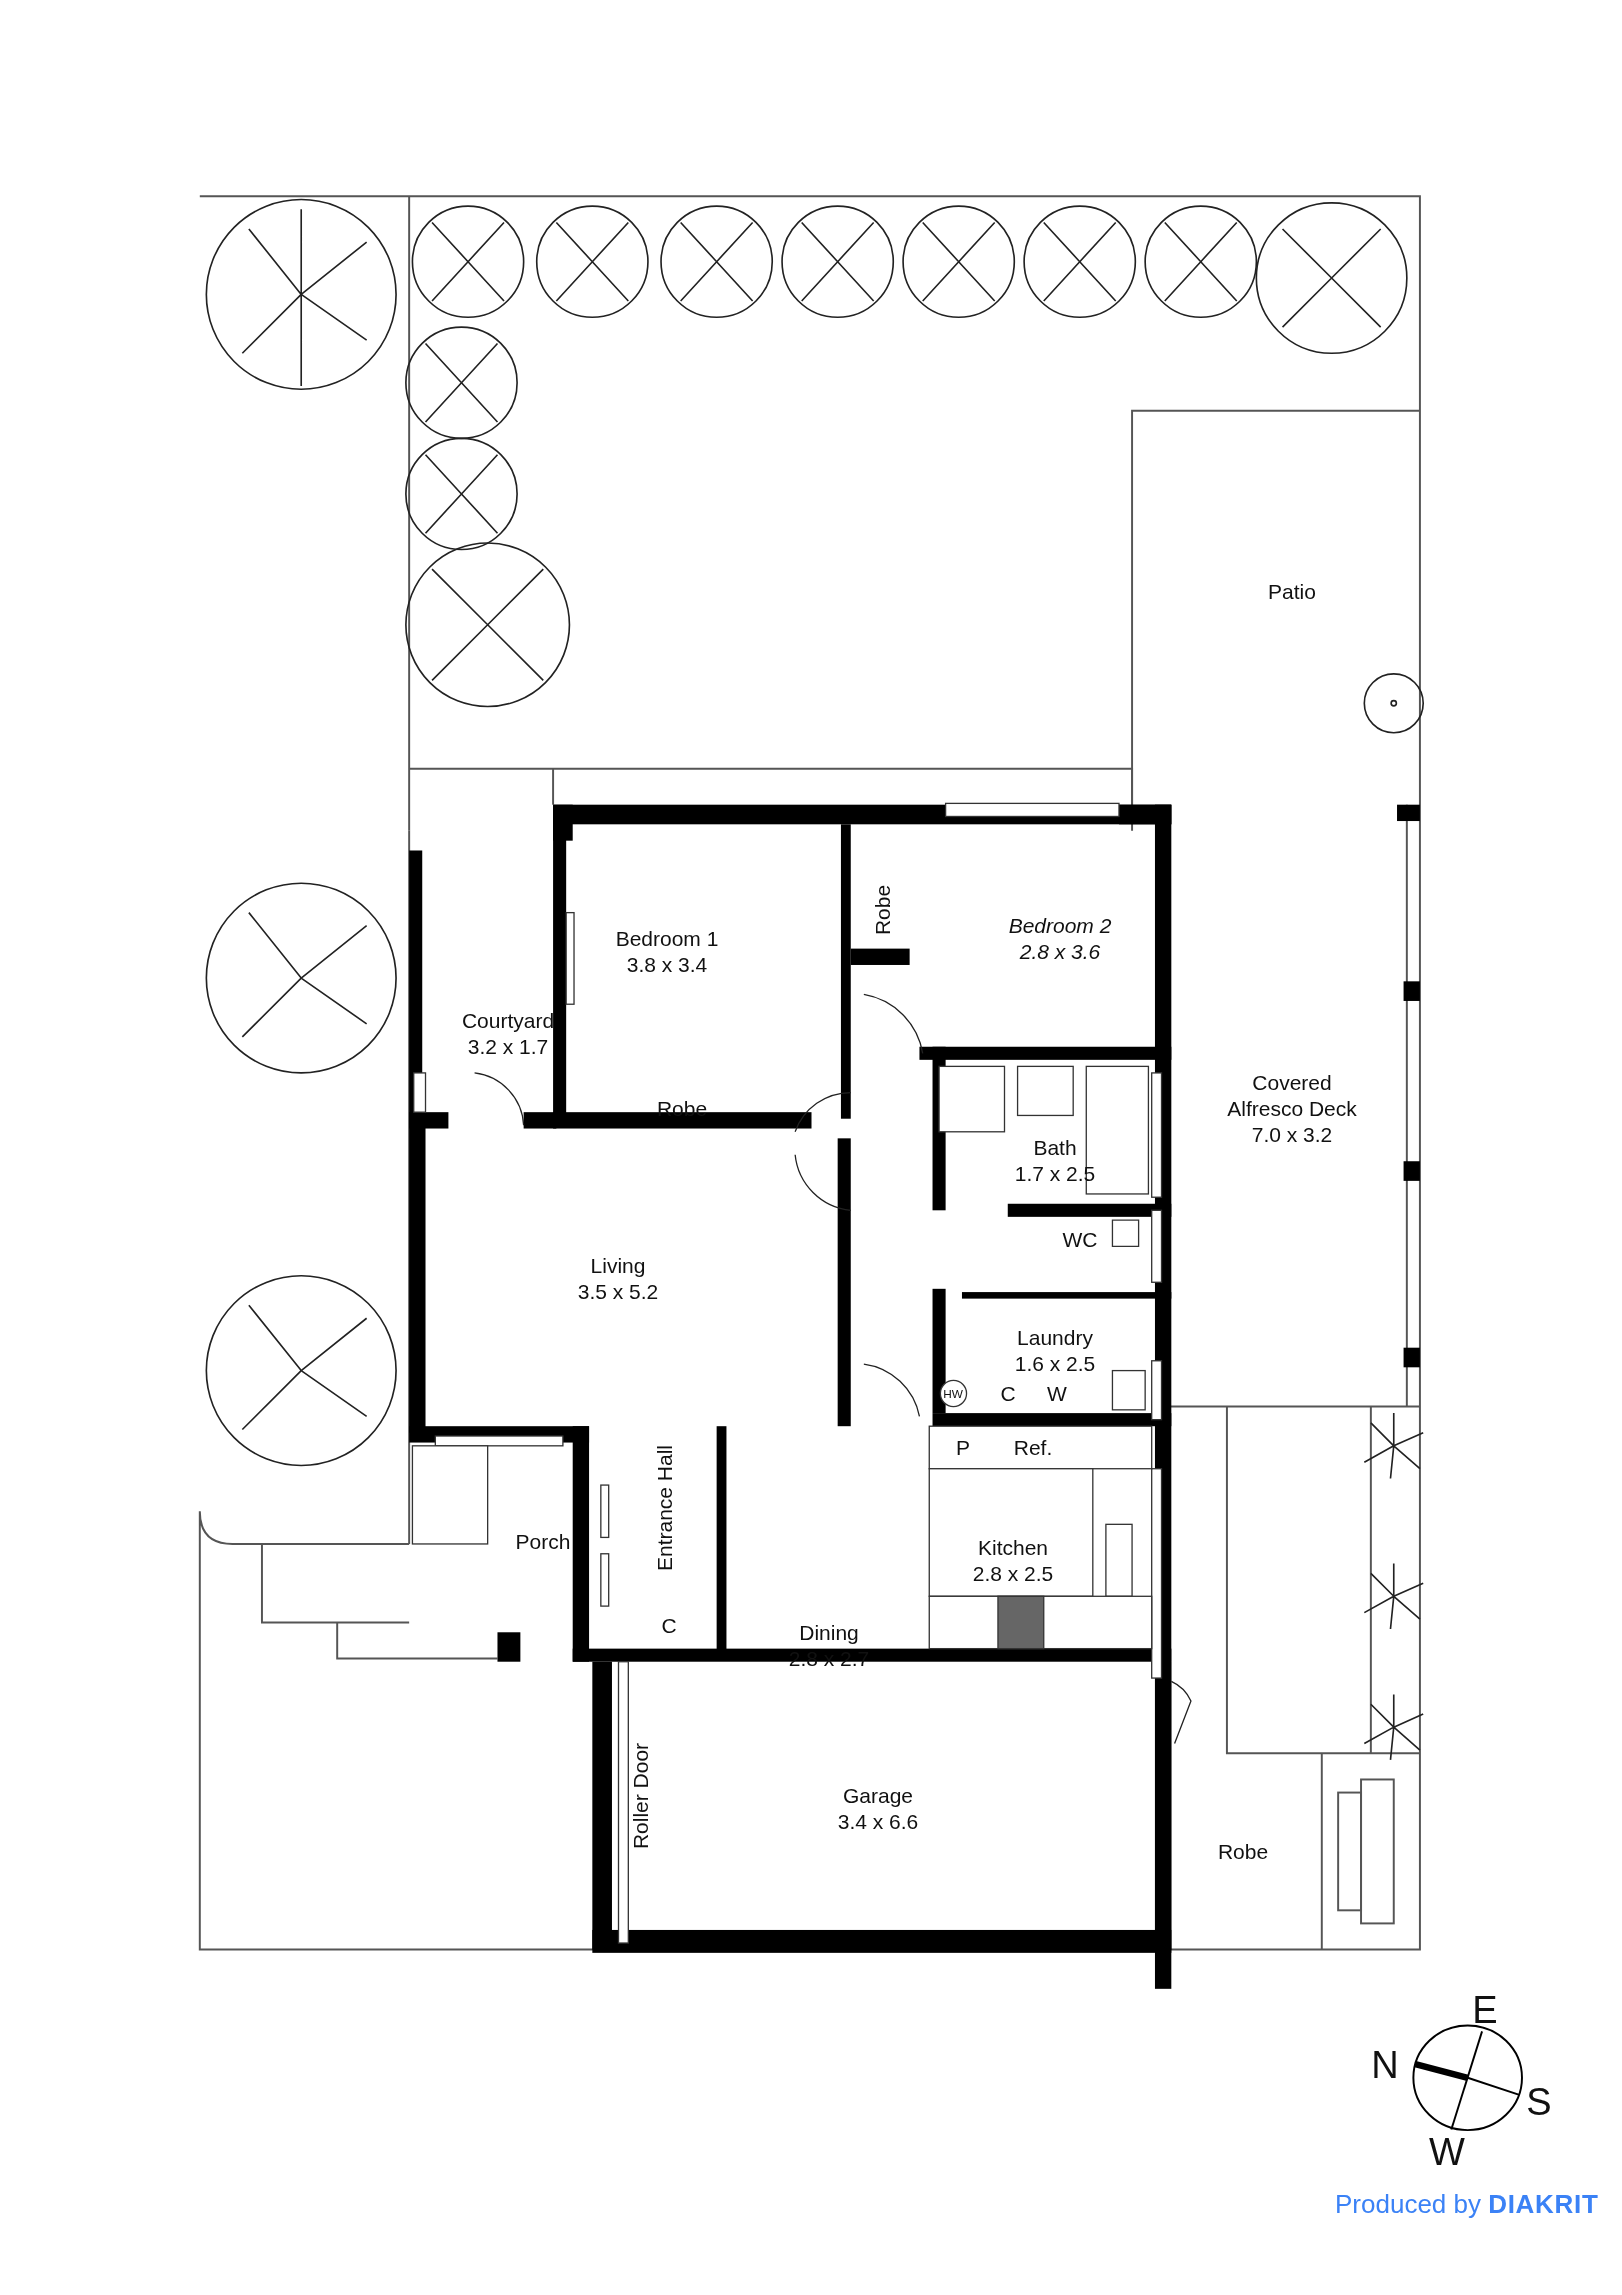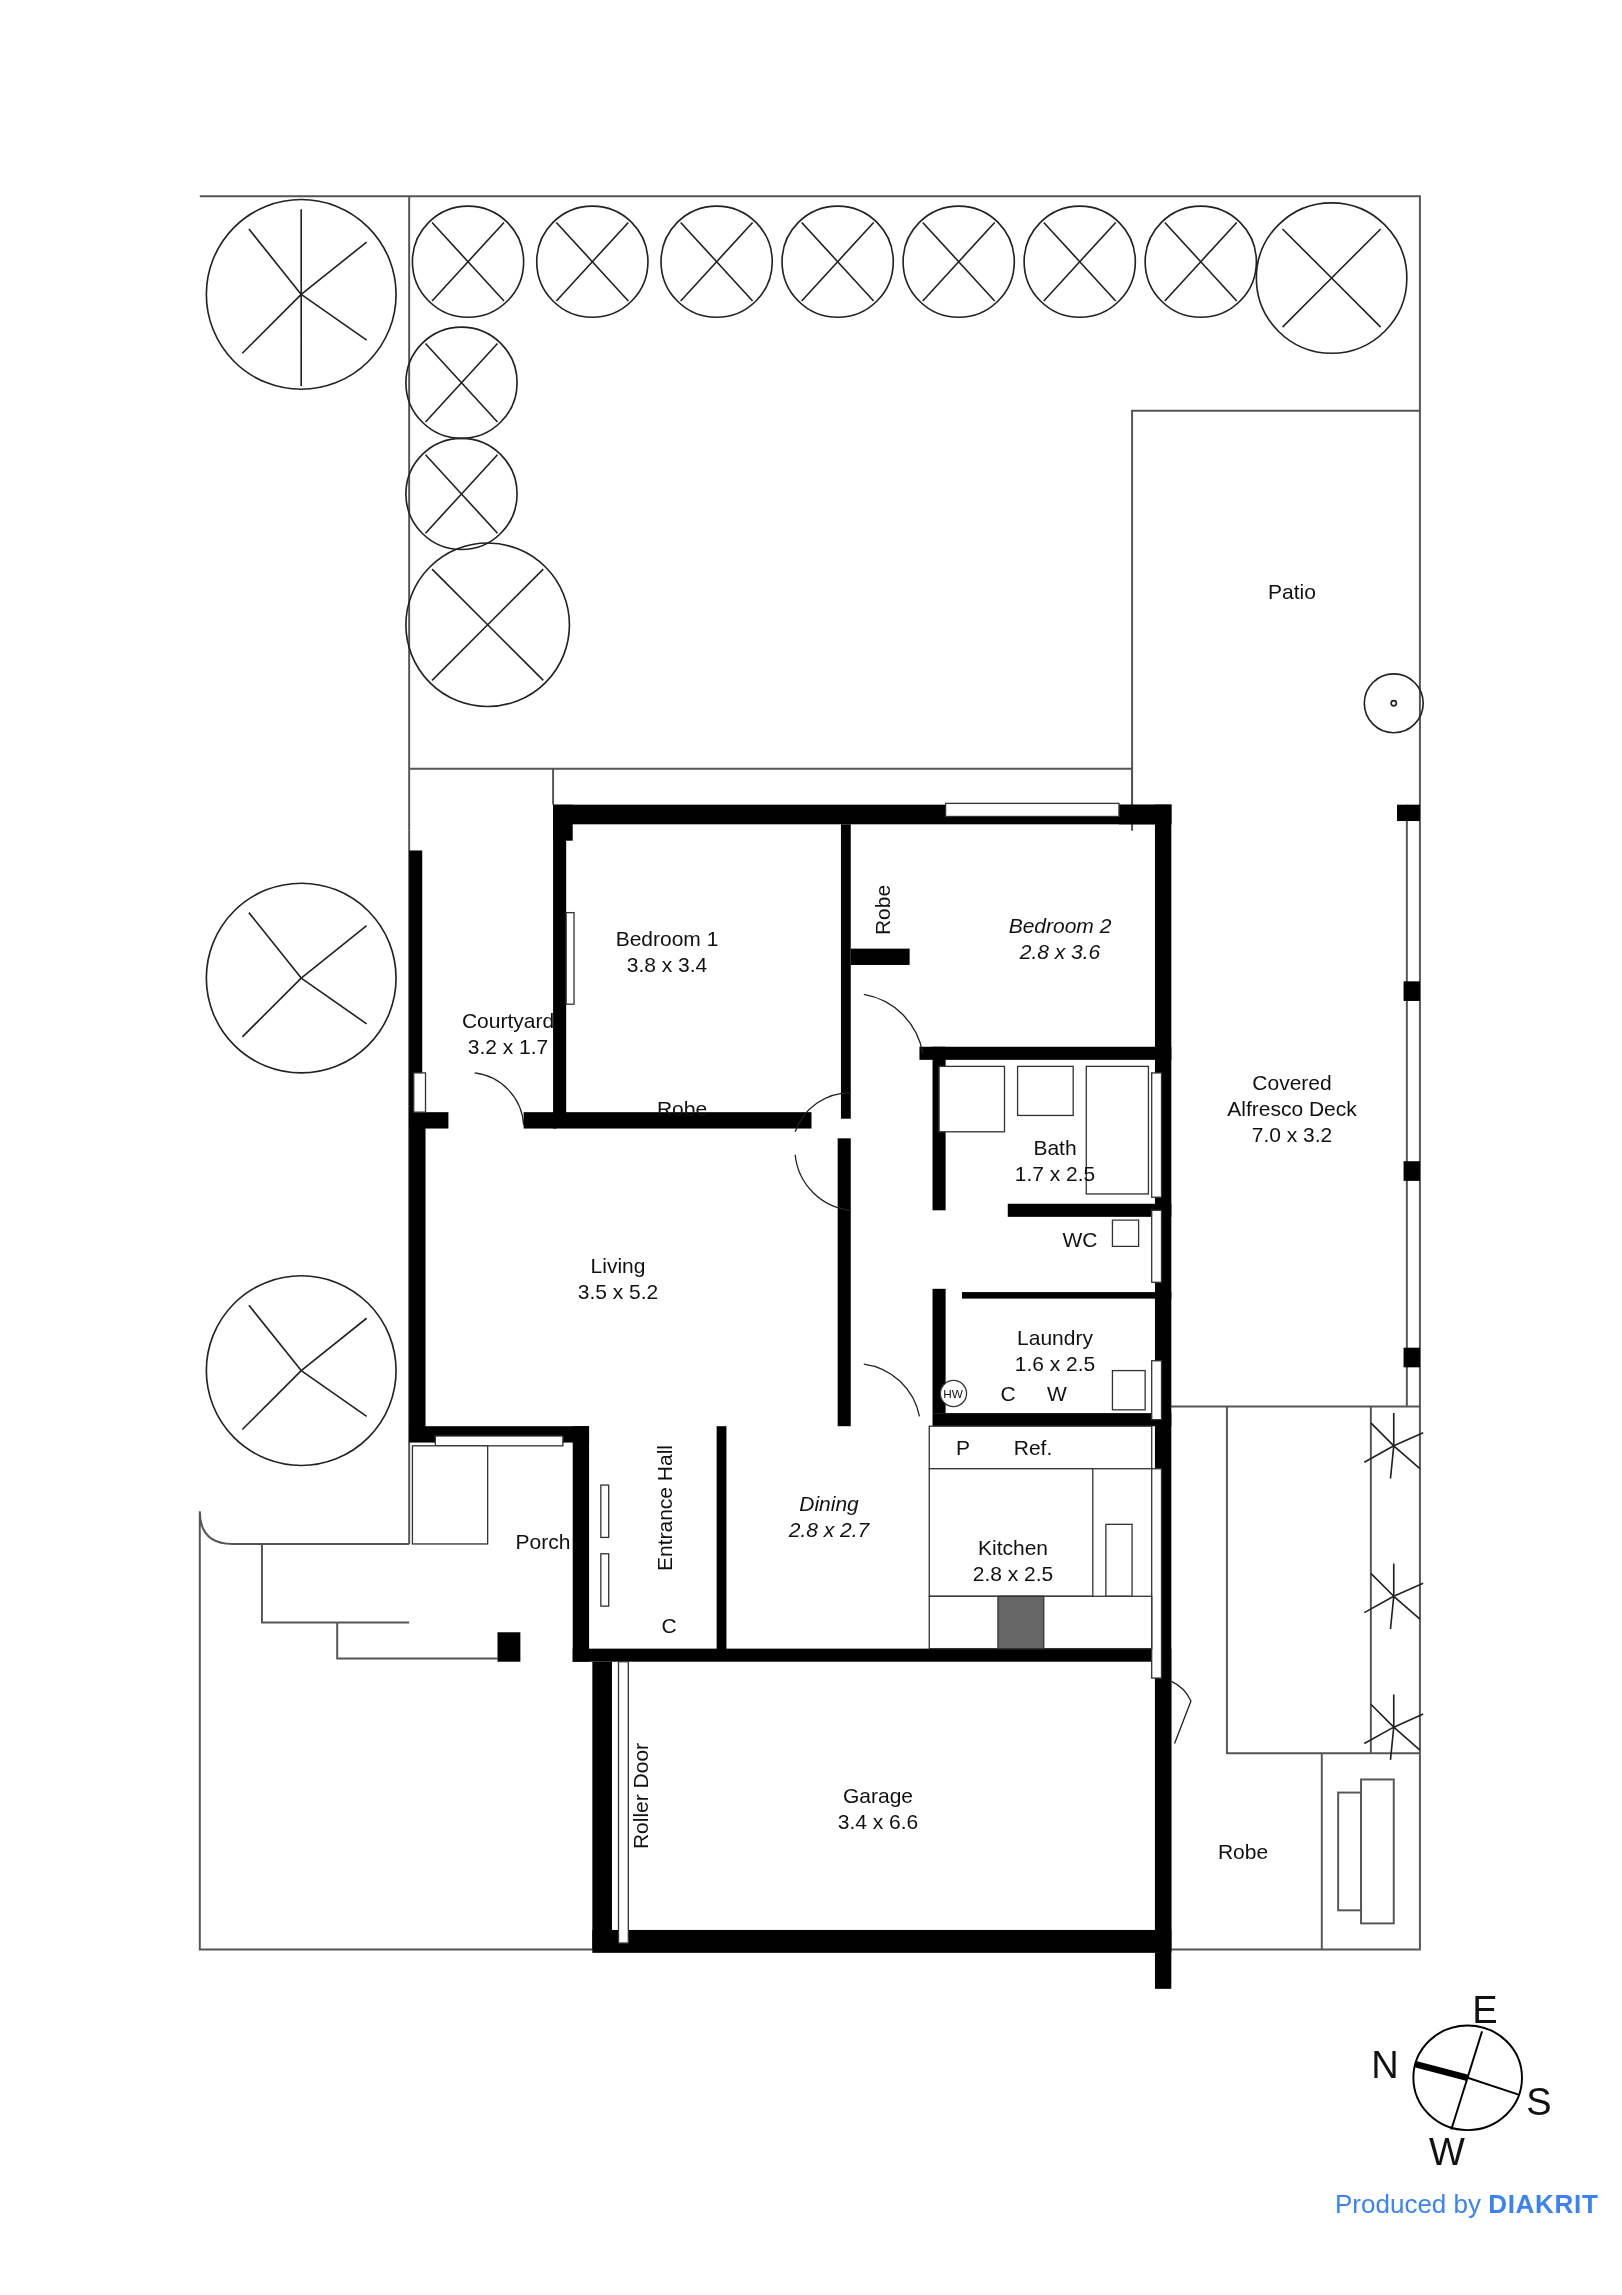--- a/index.html
+++ b/index.html
@@ -190,21 +190,21 @@
   </g>
 </svg>
 
 <div class="lbl" style="left:667px;top:952px;"><span>Bedroom 1</span><span class="dim">3.8 x 3.4</span></div>
 <div class="lbl" style="left:1060px;top:939px;font-style:italic;"><span>Bedroom 2</span><span class="dim">2.8 x 3.6</span></div>
 <div class="lbl" style="left:484px;top:1034px;margin-left:24px;"><span>Courtyard</span><span class="dim">3.2 x 1.7</span></div>
 <div class="lbl" style="left:1055px;top:1161px;"><span>Bath</span><span class="dim">1.7 x 2.5</span></div>
 <div class="lbl" style="left:1292px;top:1109px;text-align:center;"><span>Covered</span><span class="dim">Alfresco Deck</span><span class="dim">7.0 x 3.2</span></div>
 <div class="lbl" style="left:618px;top:1279px;"><span>Living</span><span class="dim">3.5 x 5.2</span></div>
 <div class="lbl" style="left:1055px;top:1351px;"><span>Laundry</span><span class="dim">1.6 x 2.5</span></div>
-<div class="lbl" style="left:829px;top:1517px;font-style:italic;"><span>Dining</span><span class="dim">2.8 x 2.7</span></div>
+<div class="lbl" style="left:829px;top:1646px;"><span>Dining</span><span class="dim">2.8 x 2.7</span></div>
 <div class="lbl" style="left:1013px;top:1561px;"><span>Kitchen</span><span class="dim">2.8 x 2.5</span></div>
 <div class="lbl" style="left:878px;top:1809px;"><span>Garage</span><span class="dim">3.4 x 6.6</span></div>
 
 <div class="lbl" style="left:1292px;top:592px;">Patio</div>
 <div class="lbl" style="left:682px;top:1109px;">Robe</div>
 <div class="vert" style="left:883px;top:910px;">Robe</div>
 <div class="lbl" style="left:1080px;top:1240px;">WC</div>
 <div class="lbl" style="left:543px;top:1542px;">Porch</div>
 <div class="vert" style="left:665px;top:1508px;">Entrance Hall</div>
 <div class="lbl" style="left:669px;top:1626px;">C</div>

